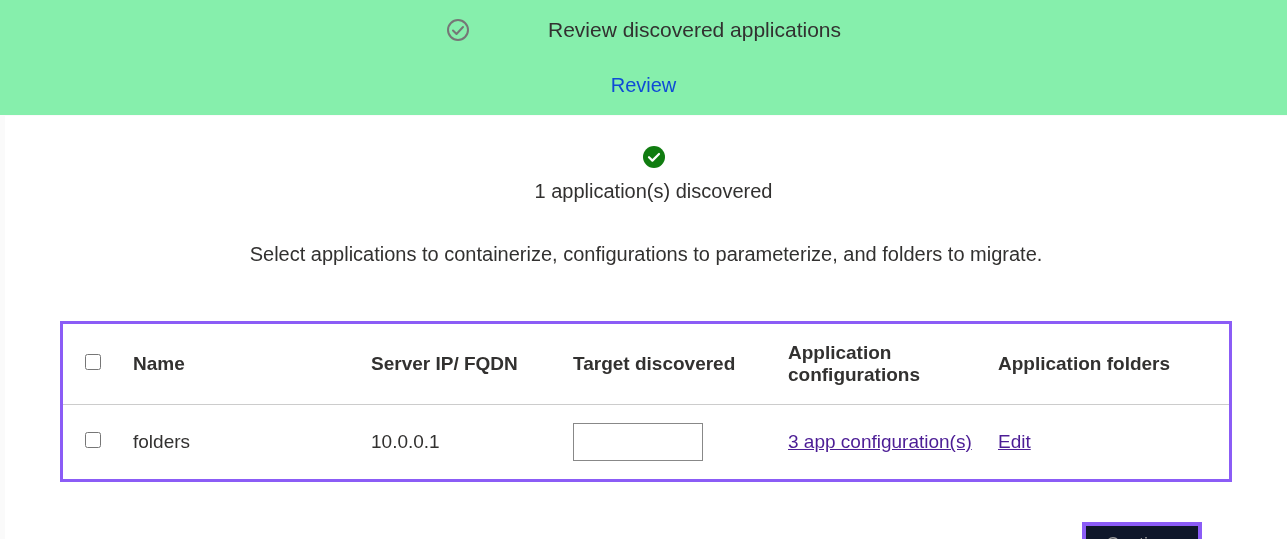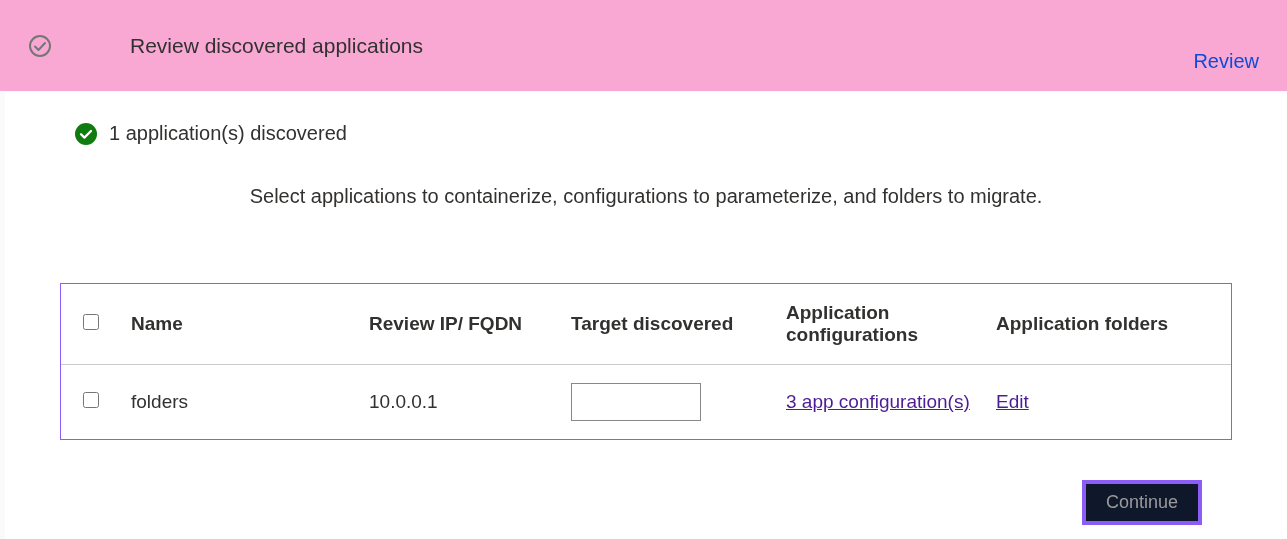--- a/index.html
+++ b/index.html
@@ -7,25 +7,26 @@
       margin: 0;
       padding: 0;
     }
     body {
       font-family: "Segoe UI", -apple-system, sans-serif;
       background: #fafafa;
       color: #323130;
       width: 1287px;
     }
     .header-bar {
-      background: #f9a8d4;
+      background: #86efac;
       display: flex;
       align-items: center;
       padding: 18px 28px 18px 28px;
       justify-content: space-between;
+      flex-direction: column;
     }
     .header-left {
       display: flex;
       align-items: center;
       gap: 78px;
     }
     .header-title {
       font-size: 21px;
       font-weight: 400;
       color: #323130;
@@ -47,20 +48,21 @@
     .content {
       padding: 30px 55px 30px 55px;
       background: #fff;
       margin: 1px 0 0 5px;
     }
     .status-row {
       display: flex;
       align-items: center;
       gap: 12px;
       margin-left: 15px;
+      flex-direction: column;
     }
     .success-badge {
       width: 22px;
       height: 22px;
       border-radius: 50%;
       background: #107c10;
       display: inline-flex;
       align-items: center;
       justify-content: center;
     }
@@ -68,22 +70,22 @@
       font-size: 20px;
       color: #323130;
     }
     .description {
       margin-top: 40px;
       font-size: 20px;
       color: #323130;
       text-align: center;
     }
     .table-wrap {
-      margin-top: 75px;
-      border: 1px solid #8b5cf6;
+      margin-top: 55px;
+      border: 3px solid #8b5cf6;
     }
     table {
       width: 100%;
       border-collapse: collapse;
     }
     thead th {
       font-size: 19px;
       font-weight: 600;
       text-align: left;
       padding: 18px 10px;
@@ -169,21 +171,21 @@
   <p class="description">Select applications to containerize, configurations to parameterize, and folders to migrate.</p>
 
   <div class="table-wrap">
     <table>
       <thead>
         <tr>
           <th class="col-check">
             <input type="checkbox" style="">
           </th>
           <th class="col-name">Name</th>
-          <th class="col-ip">Review IP/ FQDN</th>
+          <th class="col-ip">Server IP/ FQDN</th>
           <th class="col-target">Target discovered</th>
           <th class="col-config">Application configurations</th>
           <th class="col-folder">Application folders</th>
         </tr>
       </thead>
       <tbody>
         <tr>
           <td class="col-check">
             <input type="checkbox" style="">
           </td>

